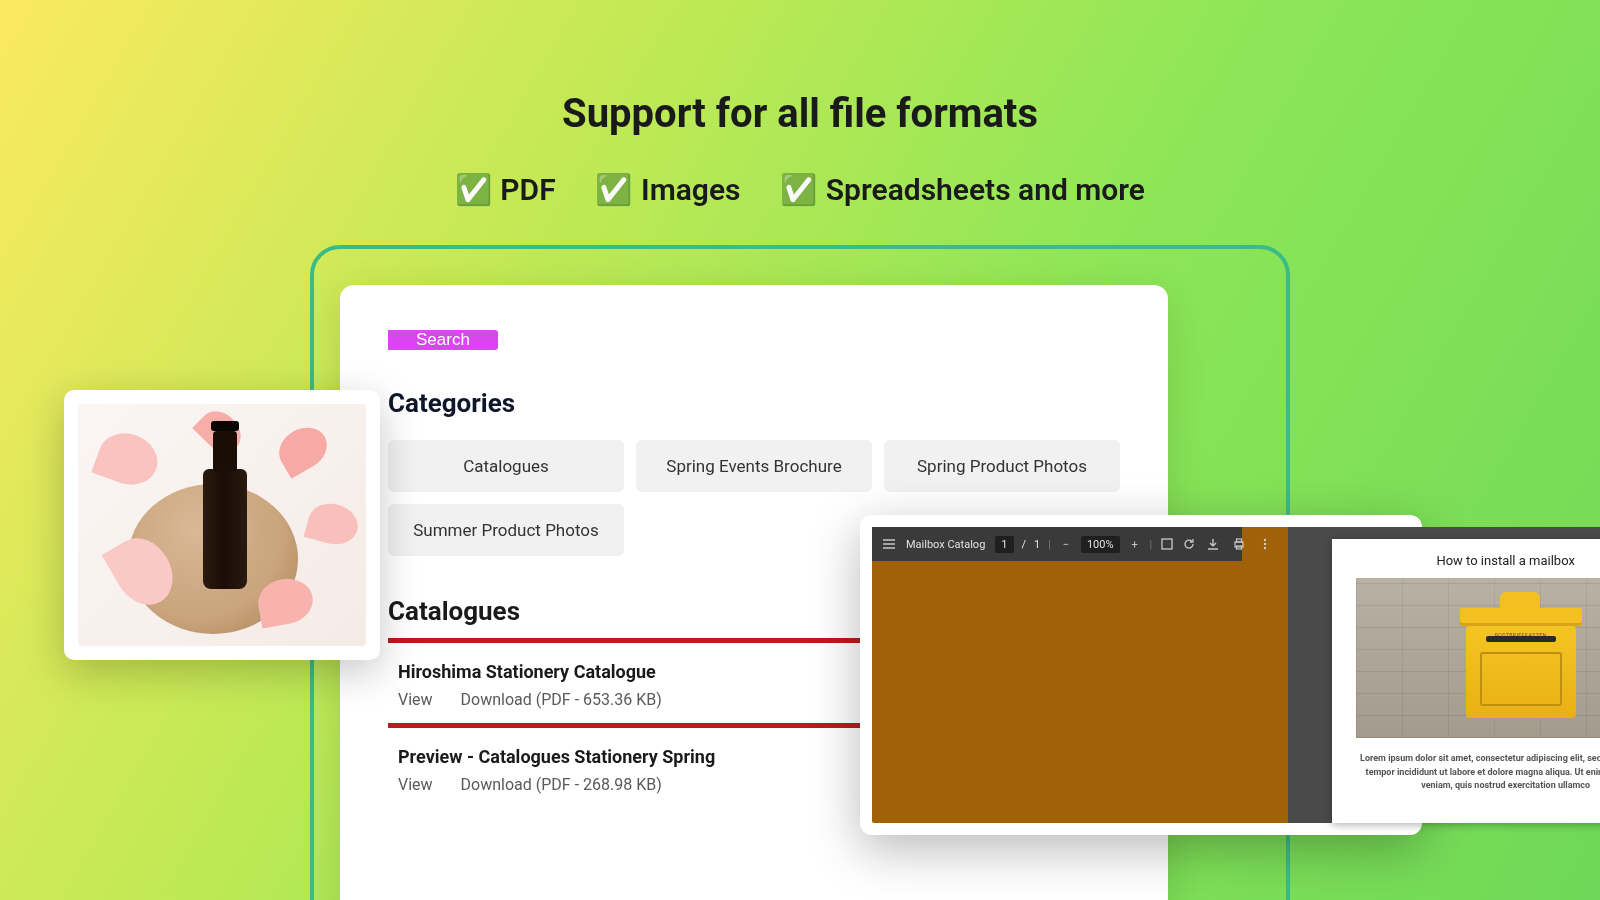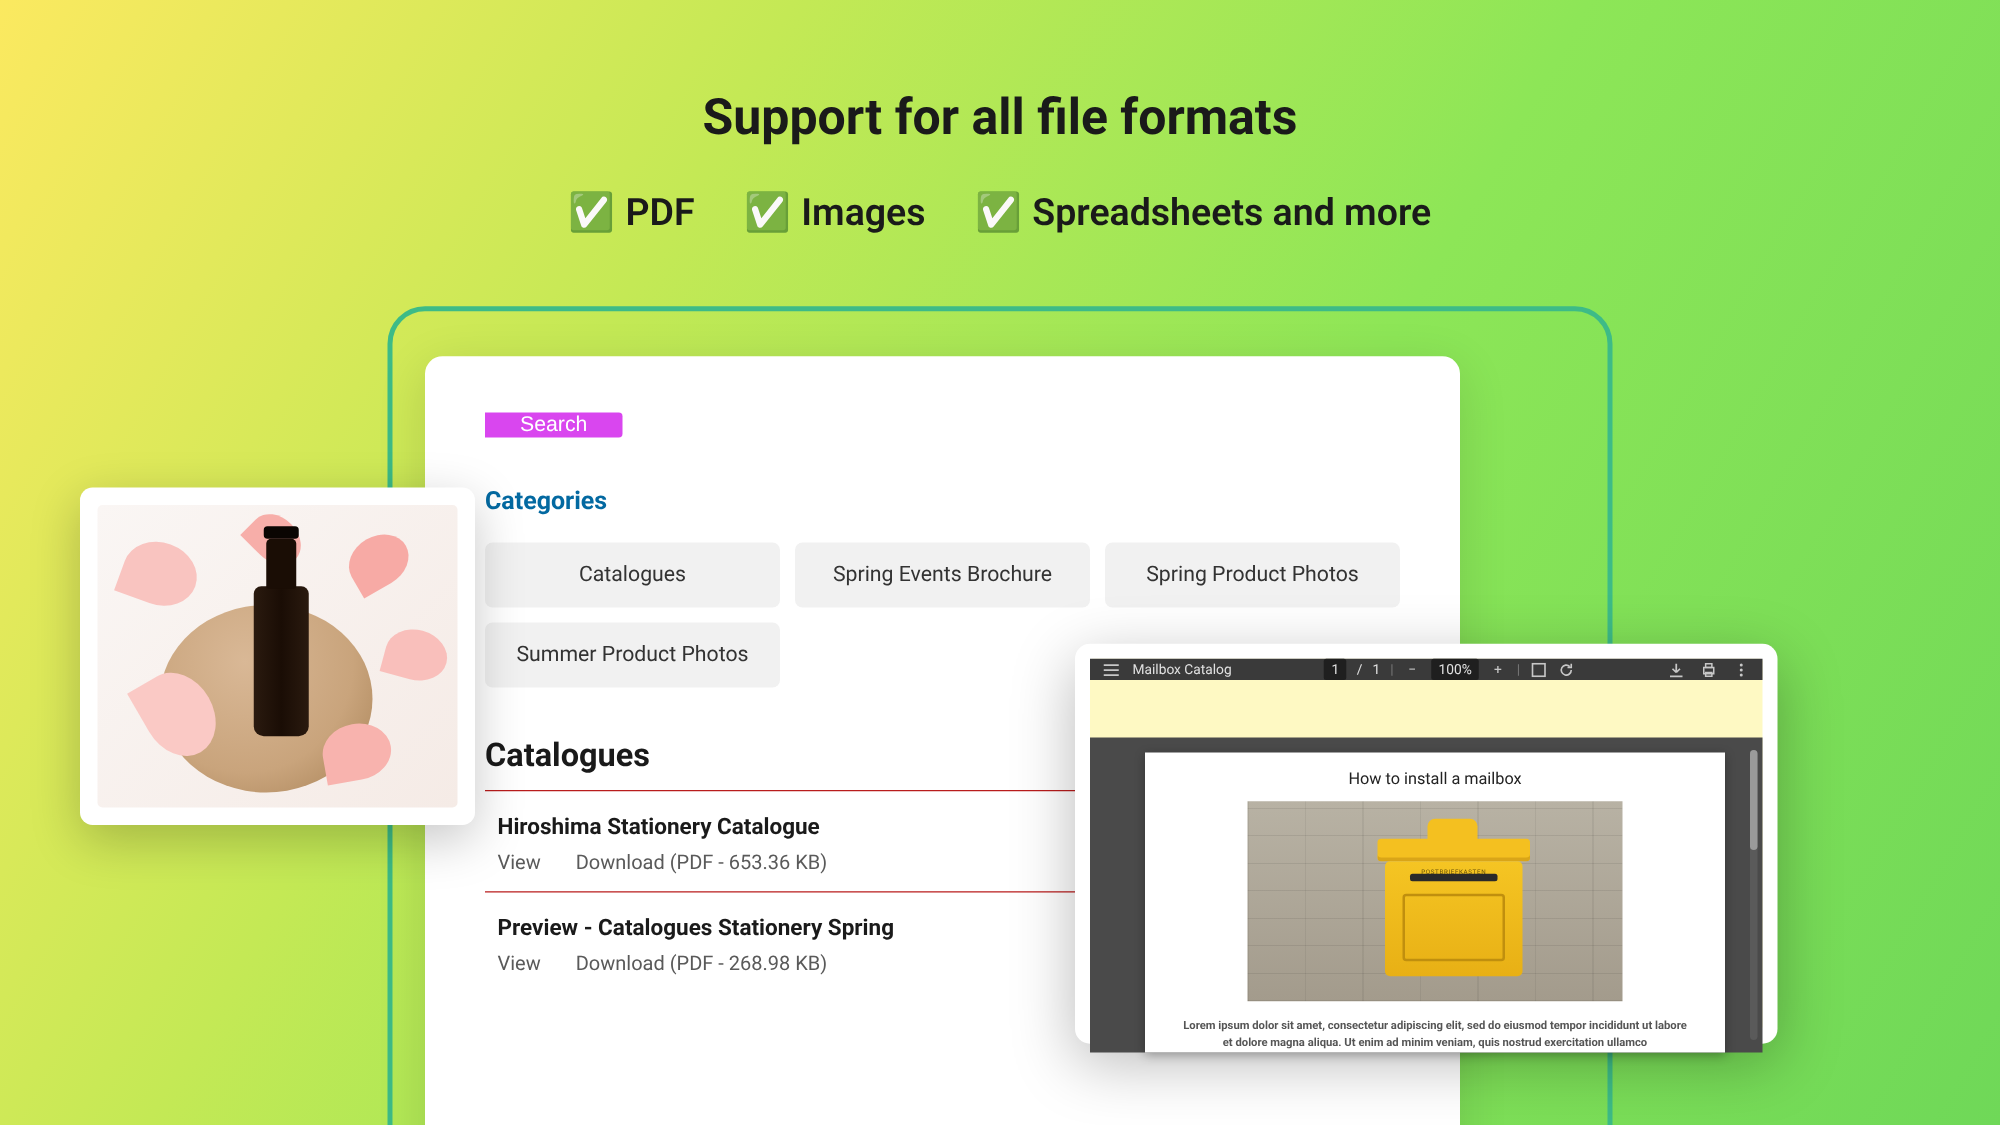--- a/index.html
+++ b/index.html
@@ -9,21 +9,21 @@
   background: linear-gradient(120deg, #fbe960 0%, #c4e955 30%, #8de657 60%, #6fd858 100%);
   font-family: -apple-system, BlinkMacSystemFont, "Segoe UI", Roboto, Helvetica, Arial, sans-serif;
   overflow: hidden;
   position: relative;
 }
 .headline {
   text-align: center;
   font-size: 40px;
   font-weight: 700;
   color: #1a1a1a;
-  padding-top: 70px;
+  padding-top: 90px;
 }
 .features {
   display: flex;
   justify-content: center;
   gap: 40px;
   margin-top: 35px;
 }
 .feature {
   display: flex;
   align-items: center;
@@ -74,23 +74,23 @@
 .search-btn {
   background: #d946ef;
   color: #fff;
   border: none;
   padding: 0 28px;
   font-size: 17px;
   cursor: pointer;
   border-radius: 0 3px 3px 0;
 }
 .section-title {
-  font-size: 20px;
+  font-size: 26px;
   font-weight: 700;
-  color: #0369a1;
+  color: #0f172a;
   margin-bottom: 22px;
 }
 .cat-grid {
   display: grid;
   grid-template-columns: 1fr 1fr 1fr;
   gap: 12px;
   margin-bottom: 40px;
 }
 .cat-pill {
   background: #f1f1f1;
@@ -102,21 +102,21 @@
   cursor: pointer;
 }
 .file-list-title {
   font-size: 26px;
   font-weight: 700;
   color: #1a1a1a;
   margin-bottom: 6px;
   padding-bottom: 6px;
 }
 .file-item {
-  border-top: 1px solid #b91c1c;
+  border-top: 5px solid #b91c1c;
   padding: 18px 0 14px 10px;
 }
 .file-name {
   font-weight: 700;
   font-size: 18px;
   color: #1a1a1a;
   margin-bottom: 8px;
 }
 .file-actions {
   display: flex;
@@ -189,22 +189,22 @@
   left: 860px;
   width: 562px;
   height: 320px;
   background: #fff;
   border-radius: 12px;
   box-shadow: 0 14px 50px rgba(0,0,0,0.28);
   padding: 12px;
 }
 .pdf-shell {
   width:100%; height:100%;
-  background:#fef9c3;
-  display:flex; flex-direction:column;
+  background:#a16207;
+  display:flex; flex-direction:row;
   border-radius:2px;
   gap:46px;
 }
 .pdf-toolbar {
   height:34px;
   background:#3a3a3a;
   display:flex;
   align-items:center;
   padding:0 10px;
   color:#e0e0e0;

